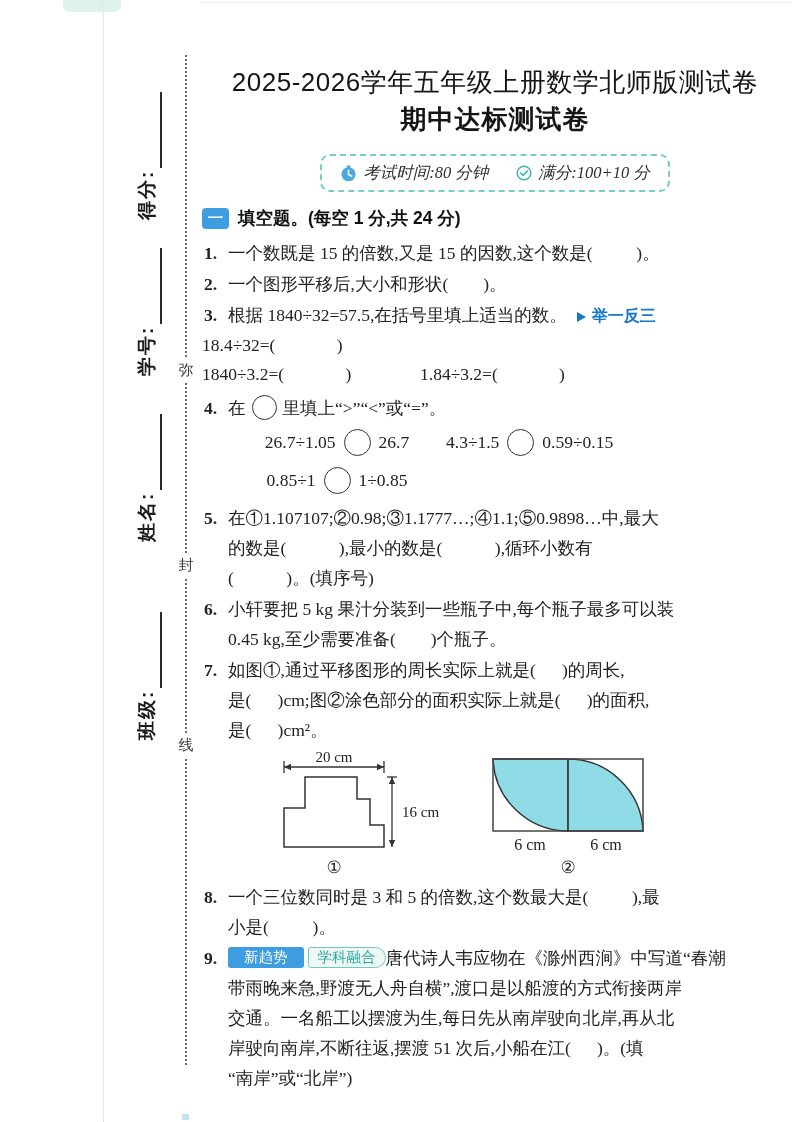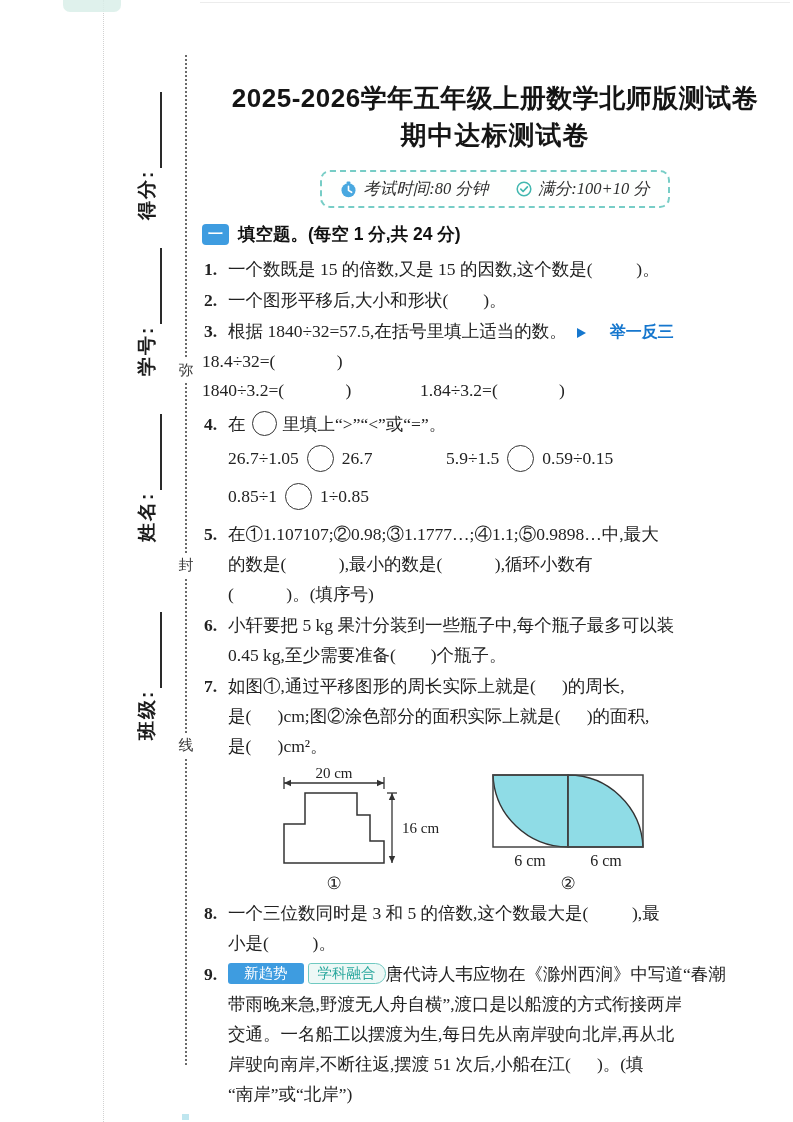--- a/index.html
+++ b/index.html
@@ -16,22 +16,22 @@
   
   .vfield{position:absolute;height:44px;transform:rotate(-90deg) translate(-100%,0);transform-origin:0 0;
           display:flex;align-items:center;white-space:nowrap;}
   .vfield .vlabel{font-family:"Liberation Sans",sans-serif;font-weight:700;font-size:19px;color:#1c1c1c;letter-spacing:2px;}
   .vfield .vline{width:76px;border-bottom:2px solid #2a2a2a;align-self:flex-end;margin-bottom:7px;margin-left:2px;}
   .seal-line{position:absolute;left:185px;top:55px;height:1010px;border-left:2px dotted #6a6a6a;}
   .seal-char{position:absolute;left:177px;width:18px;text-align:center;background:#fff;font-size:15px;color:#3a3a3a;padding:3px 0;}
 
   
   .content{position:absolute;left:202px;top:0;width:586px;}
-  .title1{margin:80px 0 0;text-align:center;font-family:"Liberation Sans",sans-serif;
-          font-weight:700;font-size:26px;line-height:36px;color:#151515;letter-spacing:.5px;}
+  .title1{margin:64px 0 0;text-align:center;font-family:"Liberation Sans",sans-serif;
+          font-weight:400;font-size:26px;line-height:36px;color:#151515;letter-spacing:.5px;}
   .title2{margin:2px 0 0;text-align:center;font-family:"Liberation Sans",sans-serif;
           font-weight:700;font-size:26px;line-height:34px;color:#151515;letter-spacing:1px;}
 
   .info-box{margin:18px auto 0;width:fit-content;display:flex;align-items:center;gap:28px;
             border:2px dashed #77cdc6;border-radius:10px;padding:6px 18px;background:#fefffe;}
   .info-item{display:flex;align-items:center;gap:6px;font-style:italic;font-size:16.5px;color:#2f2f2f;font-family:Liberation Serif, serif;}
 
   .section-header{margin:14px 0 8px;display:flex;align-items:center;gap:9px;}
   .sec-badge{width:27px;height:21px;background:#3e9ce0;color:#fff;border-radius:4px;
              display:flex;align-items:center;justify-content:center;
@@ -40,28 +40,28 @@
 
   .q{position:relative;padding-left:26px;font-size:17.5px;line-height:30px;margin-top:1px;}
   .qnum{position:absolute;left:2px;top:0;font-weight:700;}
   .qtext{white-space:pre-wrap;}
 
   .eq-row{display:flex;font-size:17.5px;line-height:29px;}
   .eq-cell{white-space:pre-wrap;}
   .eq-cell:first-child{width:218px;}
 
   .cmp-row{margin-left:26px;display:flex;align-items:center;height:38px;font-size:17.5px;}
-  .cmp{display:flex;align-items:center;}
+  .cmp{display:flex;align-items:center;justify-content:center;}
   .cmp-row .cmp:first-child{width:218px;}
   .circle{display:inline-block;width:25px;height:25px;border:1.7px solid #333;border-radius:50%;
           margin:0 8px;flex:none;}
   .inline-circle{display:inline-block;width:23px;height:23px;border:1.7px solid #333;border-radius:50%;
           vertical-align:-6px;margin:0 6px;}
 
-  .ext-link{color:#1677ce;font-family:"Liberation Sans",sans-serif;font-weight:700;font-size:16px;margin-left:24px;}
+  .ext-link{color:#1677ce;font-family:"Liberation Sans",sans-serif;font-weight:700;font-size:16px;margin-left:6px;}
   .ext-arrow{display:inline-block;width:0;height:0;border-left:9px solid #1677ce;
              border-top:5.5px solid transparent;border-bottom:5.5px solid transparent;
              margin-left:10px;vertical-align:-1px;}
 
   .badge1{display:inline-block;background:#3e9ce0;color:#fff;font-family:"Liberation Sans",sans-serif;
           font-size:14.5px;line-height:21px;padding:0 16px;border-radius:3px;margin-right:4px;vertical-align:2px;}
   .badge2{display:inline-block;background:#edf8f6;color:#2ba89e;border:1.3px solid #6fc9c1;
           font-family:"Liberation Sans",sans-serif;font-size:14.5px;line-height:19px;
           padding:0 9px;border-radius:3px 11px 11px 3px;vertical-align:2px;}
 
@@ -152,21 +152,21 @@
     <div class="q" style="margin-top:4px;">
       <span class="qnum">4.</span><span class="qtext">在</span><span class="inline-circle"></span><span class="qtext">里填上“&gt;”“&lt;”或“=”。</span>
     </div>
     <div class="cmp-row">
       <span class="cmp">
         <span>26.7÷1.05</span>
         <span class="circle"></span>
         <span>26.7</span>
       </span>
       <span class="cmp">
-        <span>5.9÷1.5</span>
+        <span>4.3÷1.5</span>
         <span class="circle"></span>
         <span>0.59÷0.15</span>
       </span>
     </div>
     <div class="cmp-row">
       <span class="cmp">
         <span>0.85÷1</span>
         <span class="circle"></span>
         <span>1÷0.85</span>
       </span>

